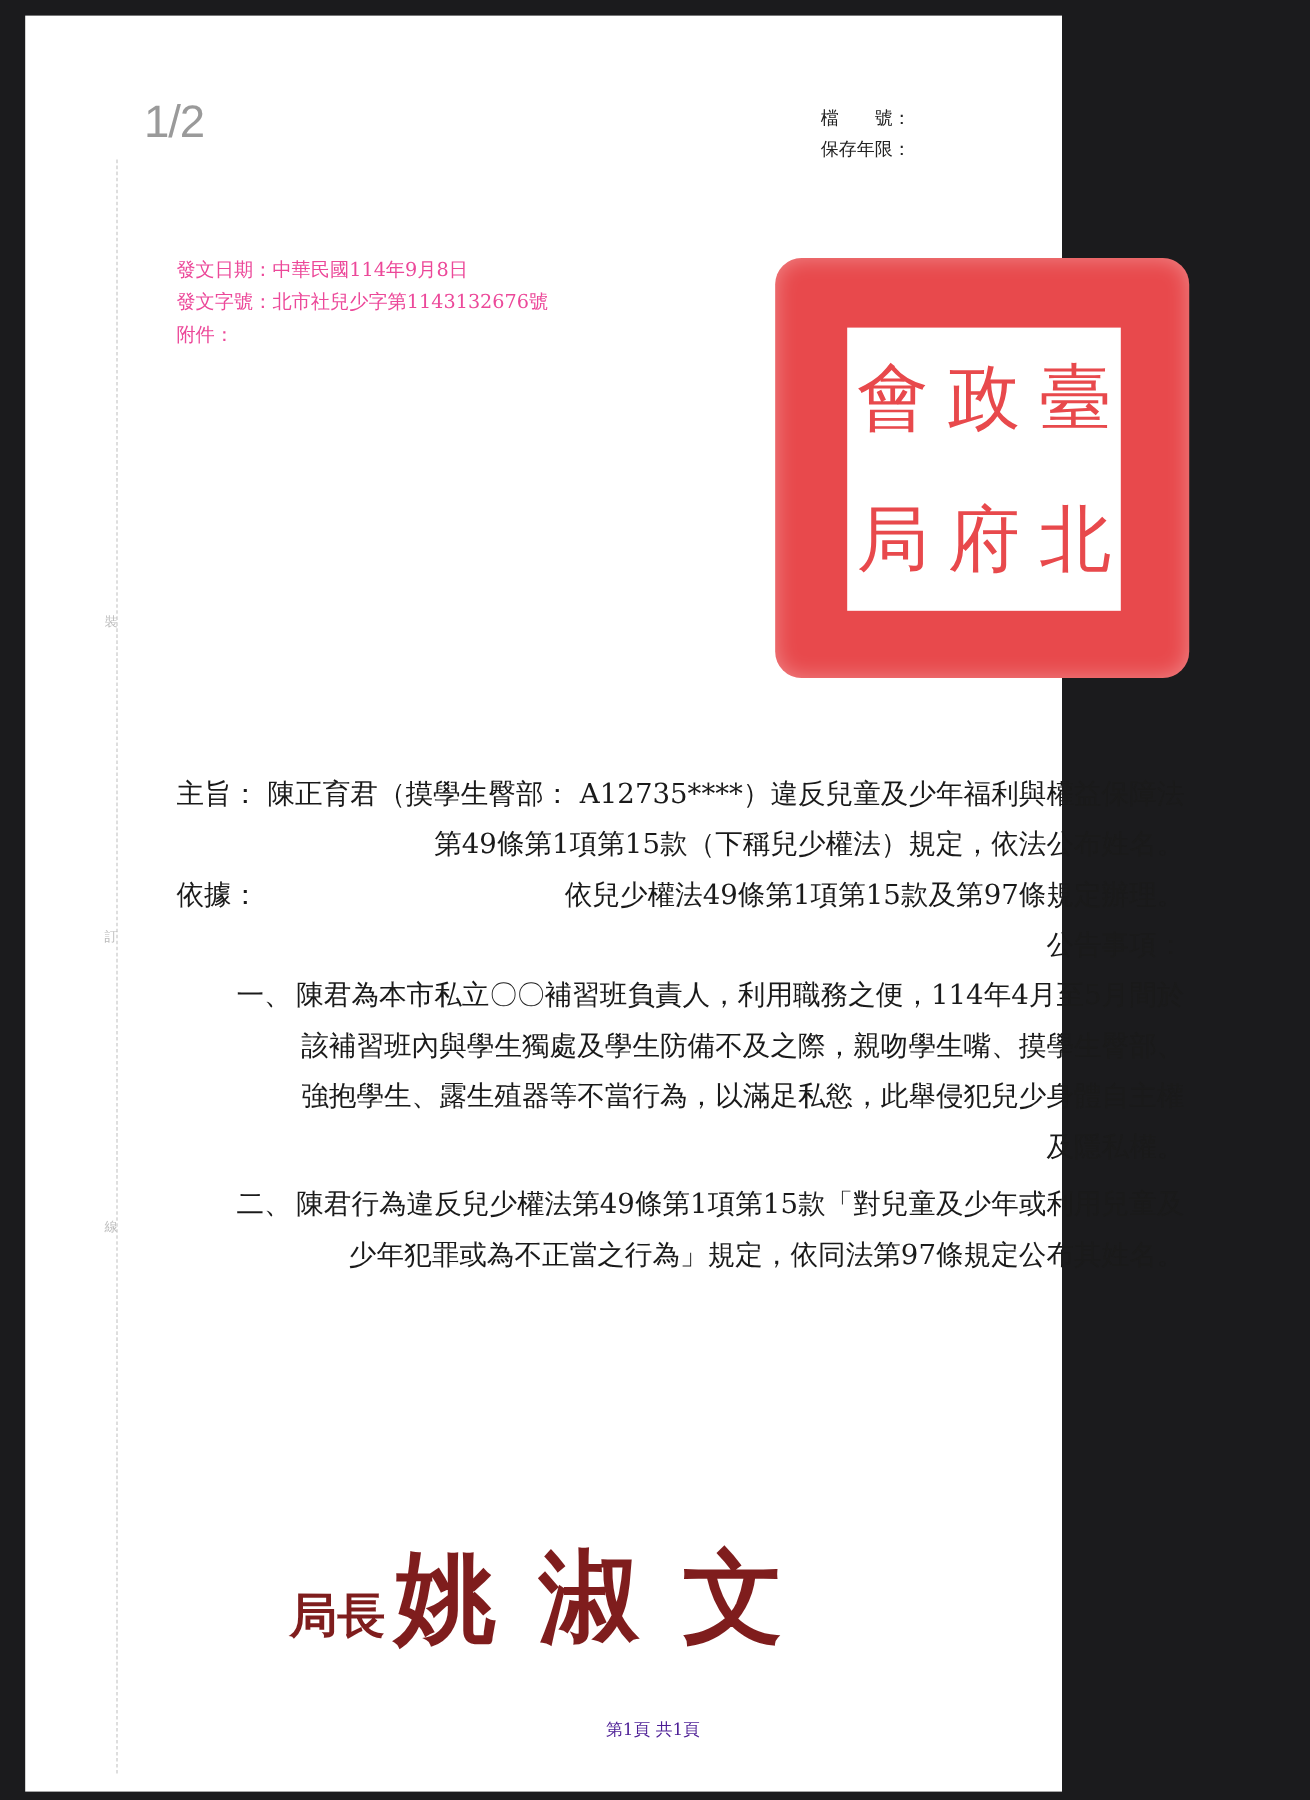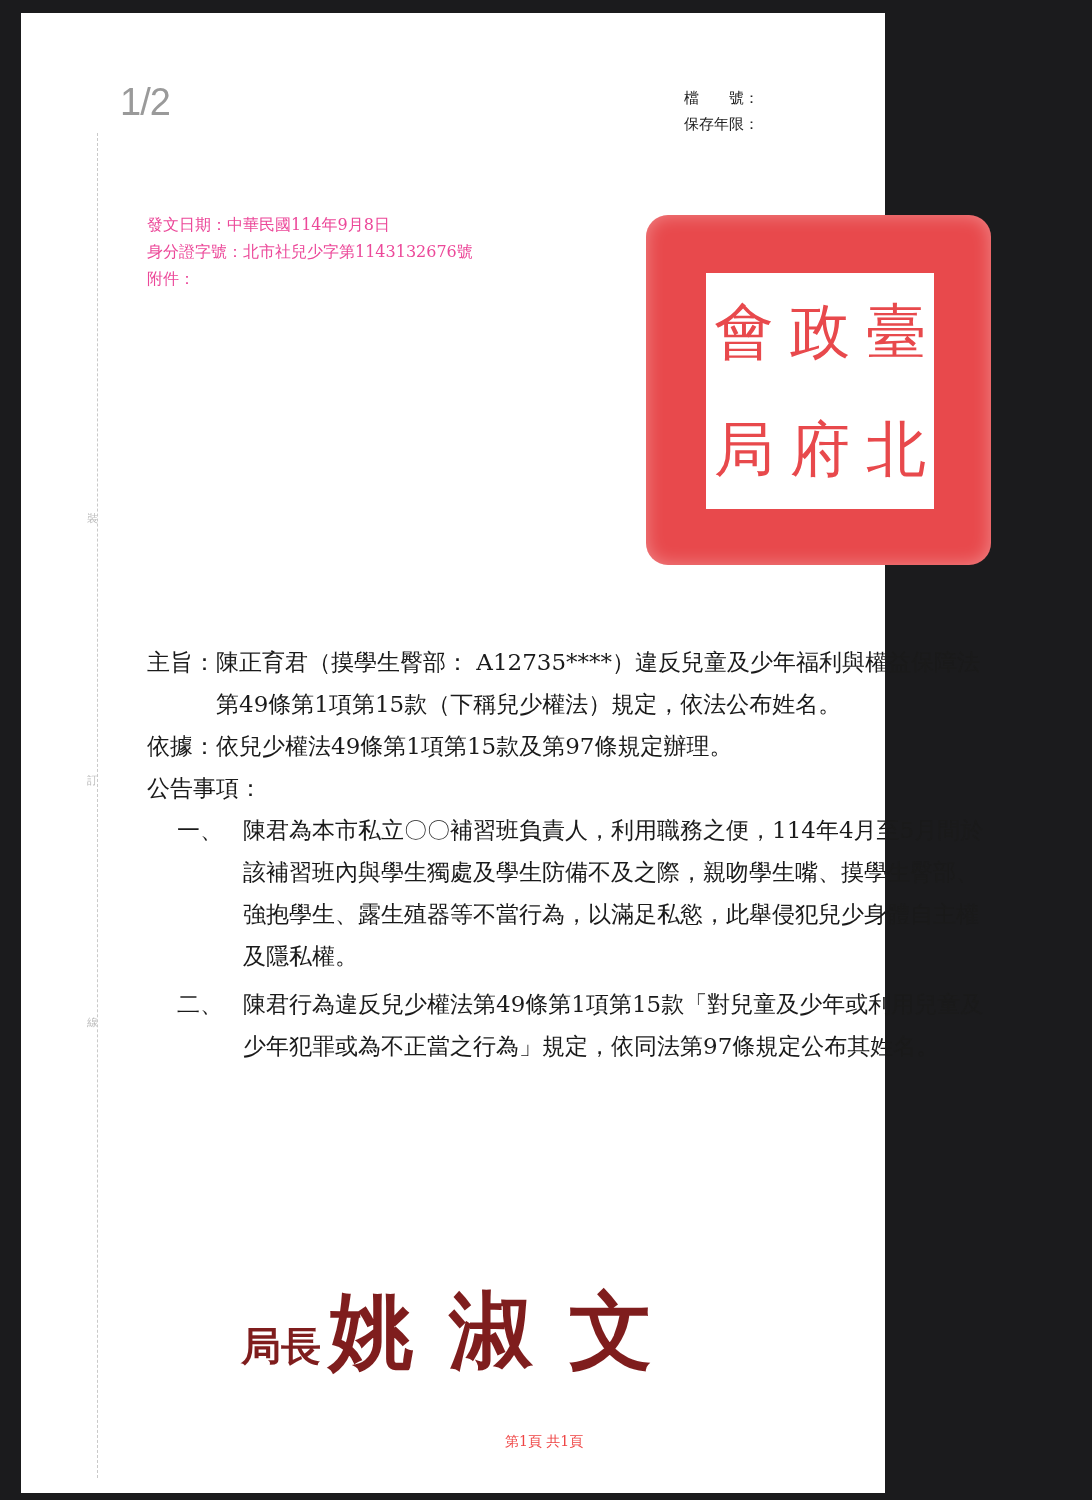--- a/index.html
+++ b/index.html
@@ -35,36 +35,36 @@
   }
   .seal-inner {
     position:absolute; left:60px; top:58px; width:228px; height:236px; background:#fff;
     display:grid; grid-template-columns:repeat(3,1fr); grid-template-rows:repeat(2,1fr);
     grid-auto-flow:column;
   }
   .seal-char {
     display:flex; align-items:center; justify-content:center;
     font-size:60px; color:#e8494c; font-family:"DejaVu Serif",serif; font-weight:200;
   }
-  .body-text { position:absolute; left:126px; top:628px; width:840px; font-size:23px; line-height:42px; color:#1a1a1a; }
+  .body-text { position:absolute; left:126px; top:628px; width:840px; font-size:23px; line-height:42px; color:#1a1a1a;text-align:right; }
   .para { display:flex; }
   .para .label { white-space:nowrap; }
   .para .content { flex:1; }
   .items-heading { margin-top:0; }
   .item { display:flex; padding-left:30px; }
   .item .num { white-space:nowrap; width:66px; }
   .item .content { flex:1; }
   .item + .item { margin-top:6px; }
   .signature {
     position:absolute; left:220px; top:1262px; color:#7f1d1d; white-space:nowrap;
     font-family:"DejaVu Sans",sans-serif; font-weight:bold;
   }
   .signature .sig-title { font-size:40px; vertical-align:baseline; margin-right:8px; }
   .signature .sig-name { font-size:84px; letter-spacing:36px; }
-  .page-footer { position:absolute; left:484px; top:1420px; font-size:14px; color:#ef4444; white-space:pre;text-align:right; }
+  .page-footer { position:absolute; left:484px; top:1420px; font-size:14px; color:#4c1d95; white-space:pre;text-align:right; }
 </style>
 </head>
 <body>
 
 <div class="page">
 
   <div class="page-counter">1/2</div>
 
   <div class="file-meta">
     <div>檔　　號：</div>
@@ -75,21 +75,21 @@
   <div class="binding-mark" style="top:498px">裝</div>
   <div class="binding-mark" style="top:760px">訂</div>
   <div class="binding-mark" style="top:1002px">線</div>
 
 
   <div class="issue-meta">
     <div class="row">
       <span>發文日期：</span><span>中華民國114年9月8日</span>
     </div>
     <div class="row">
-      <span>身分證字號：</span><span>北市社兒少字第1143132676號</span>
+      <span>發文字號：</span><span>北市社兒少字第1143132676號</span>
     </div>
     <div class="row">
       <span>附件：</span><span></span>
     </div>
   </div>
 
   <div class="seal">
     <div class="seal-inner">
       <div class="seal-char">會</div>
       <div class="seal-char">局</div>

